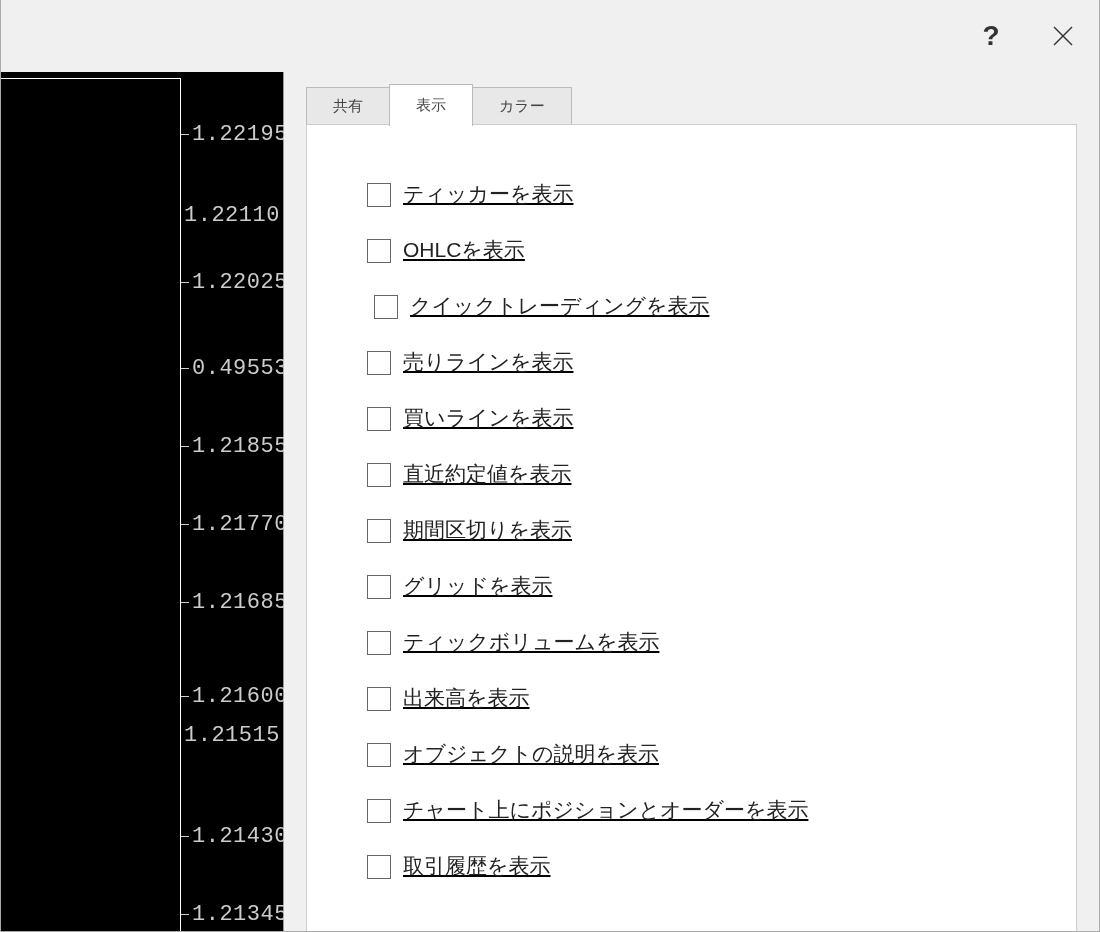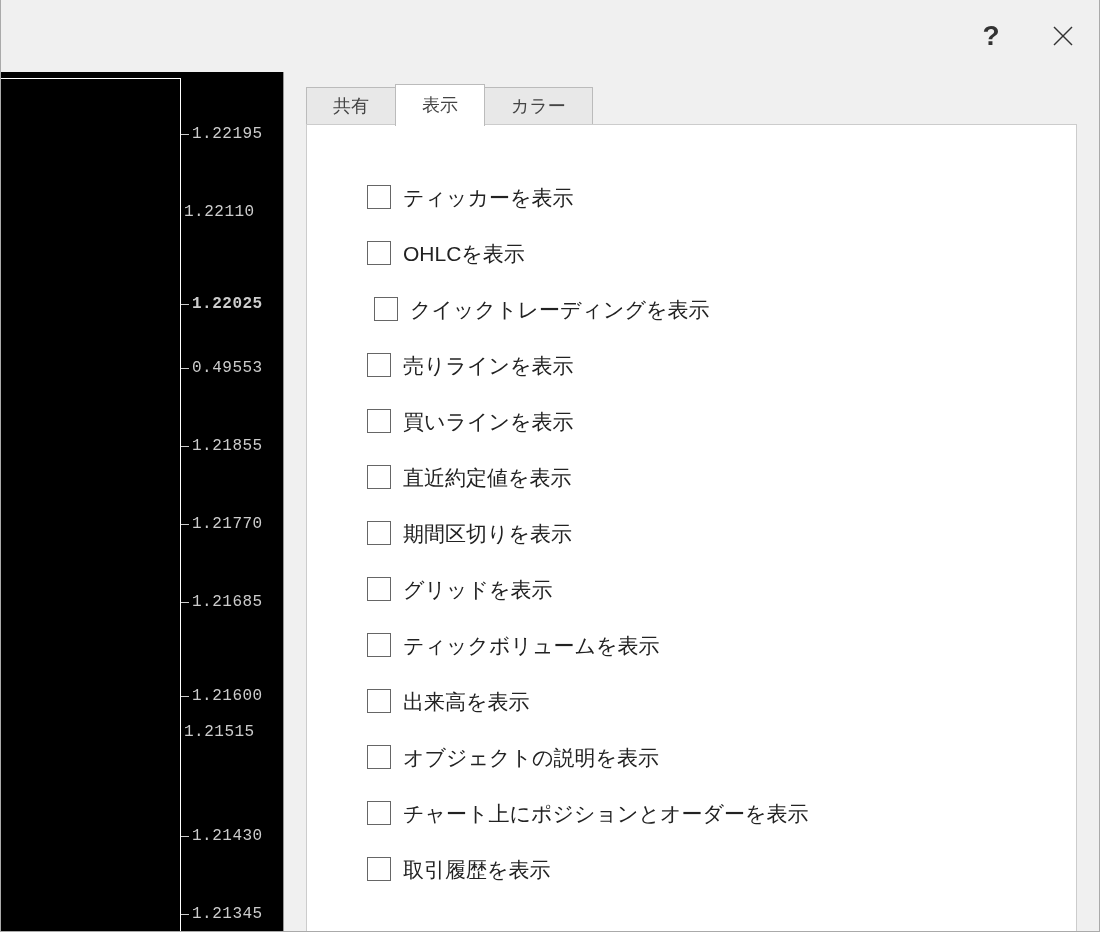--- a/index.html
+++ b/index.html
@@ -81,41 +81,41 @@
       height: 18px;
       transform: translateY(-50%);
     }
     .tick-mark {
       width: 8px;
       height: 1px;
       background: #ccc;
     }
     .tick-label {
       color: #ccc;
-      font-size: 16px;
+      font-size: 22px;
       font-family: "Courier New", monospace;
       margin-left: 3px;
       letter-spacing: 0.5px;
     }
     .dialog-area {
       flex: 1;
       position: relative;
       background: #f0f0f0;
     }
     .tabstrip {
       position: absolute;
       top: 11px;
       left: 22px;
       display: flex;
       height: 42px;
       align-items: flex-end;
     }
     .tab {
       padding: 8px 26px 10px 26px;
-      font-size: 18px;
+      font-size: 15px;
       color: #444;
       background: #e8e8e8;
       border: 1px solid #bbb;
       border-bottom: none;
       position: relative;
       cursor: pointer;
       height: 38px;
       line-height: 20px;
     }
     .tab.active {
@@ -136,23 +136,24 @@
       left: 22px;
       right: 22px;
       bottom: 0;
       background: #fff;
       border: 1px solid #ccc;
       border-bottom: none;
       padding: 58px 60px 20px 60px;
     }
     .checkrow {
       display: flex;
-      align-items: center;
+      align-items: flex-start;
       margin-bottom: 28px;
       height: 28px;
+      text-decoration: underline;
     }
     .checkbox {
       width: 24px;
       height: 24px;
       border: 1.5px solid #666;
       margin-right: 12px;
       flex-shrink: 0;
       background: #fff;
       cursor: pointer;
     }
@@ -183,21 +184,21 @@
       <div class="chart-inner"></div>
       <div id="ticks">
           <div class="tick" style="top: 62px;">
             <div class="tick-mark"></div>
             <div class="tick-label">1.22195</div>
           </div>
           <div class="tick" style="top: 140px; flex-direction: column;">
             <div class="tick-mark"></div>
             <div class="tick-label">1.22110</div>
           </div>
-          <div class="tick" style="top: 232px; font-weight: bold;">
+          <div class="tick" style="top: 210px;">
             <div class="tick-mark"></div>
             <div class="tick-label">1.22025</div>
           </div>
           <div class="tick" style="top: 296px;">
             <div class="tick-mark"></div>
             <div class="tick-label">0.49553</div>
           </div>
           <div class="tick" style="top: 374px;">
             <div class="tick-mark"></div>
             <div class="tick-label">1.21855</div>

